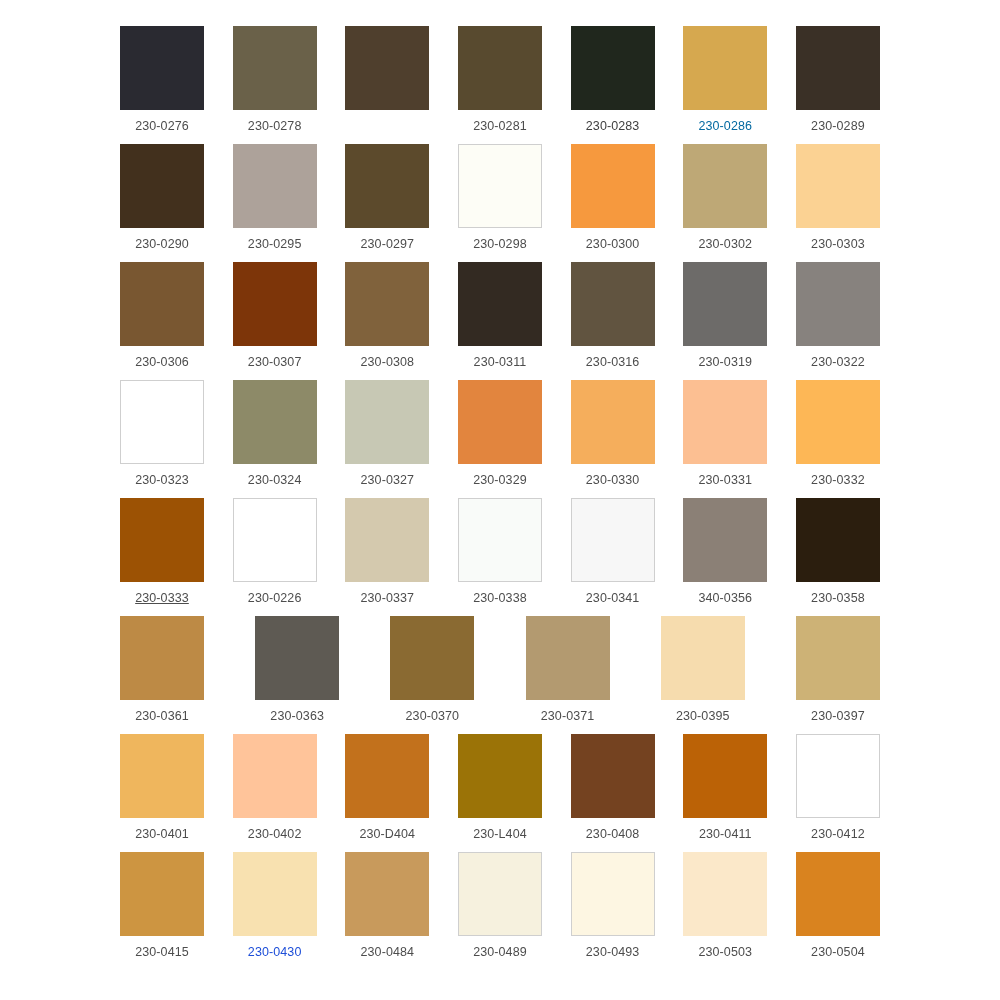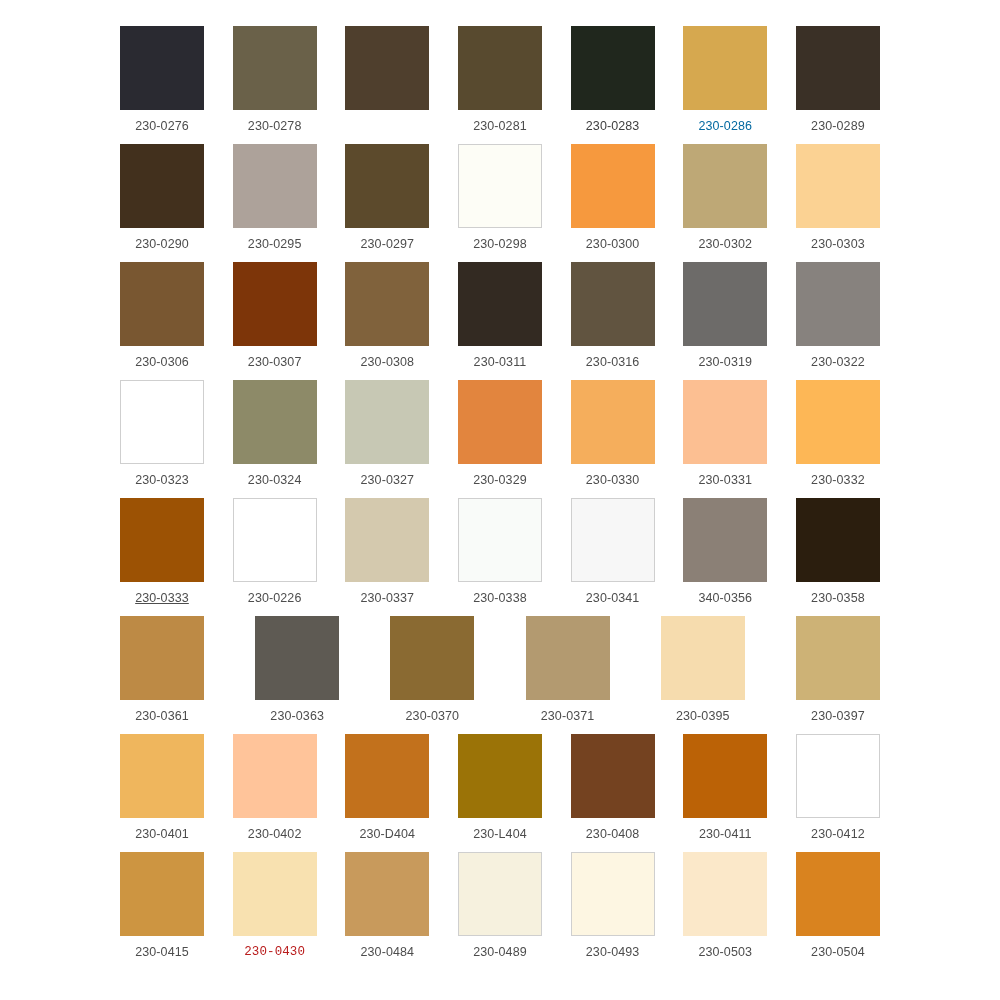--- a/index.html
+++ b/index.html
@@ -265,21 +265,21 @@
         <div class="swatch-label" style="color: rgb(77, 77, 77);">230-0412</div>
       </div>
     </div>
     <div class="swatch-row">
       <div class="swatch-cell">
         <div class="swatch-chip" style="background-color: rgb(205, 149, 65);"></div>
         <div class="swatch-label" style="color: rgb(77, 77, 77);">230-0415</div>
       </div>
       <div class="swatch-cell">
         <div class="swatch-chip" style="background-color: rgb(248, 225, 176);"></div>
-        <div class="swatch-label" style="color: #b91c1c; font-family: Liberation Mono, monospace;">230-0430</div>
+        <div class="swatch-label" style="color: #1d4ed8;">230-0430</div>
       </div>
       <div class="swatch-cell">
         <div class="swatch-chip" style="background-color: rgb(200, 154, 92);"></div>
         <div class="swatch-label" style="color: rgb(77, 77, 77);">230-0484</div>
       </div>
       <div class="swatch-cell">
         <div class="swatch-chip bordered" style="background-color: rgb(246, 241, 222); border-color: rgb(207, 207, 207);"></div>
         <div class="swatch-label" style="color: rgb(77, 77, 77);">230-0489</div>
       </div>
       <div class="swatch-cell">

